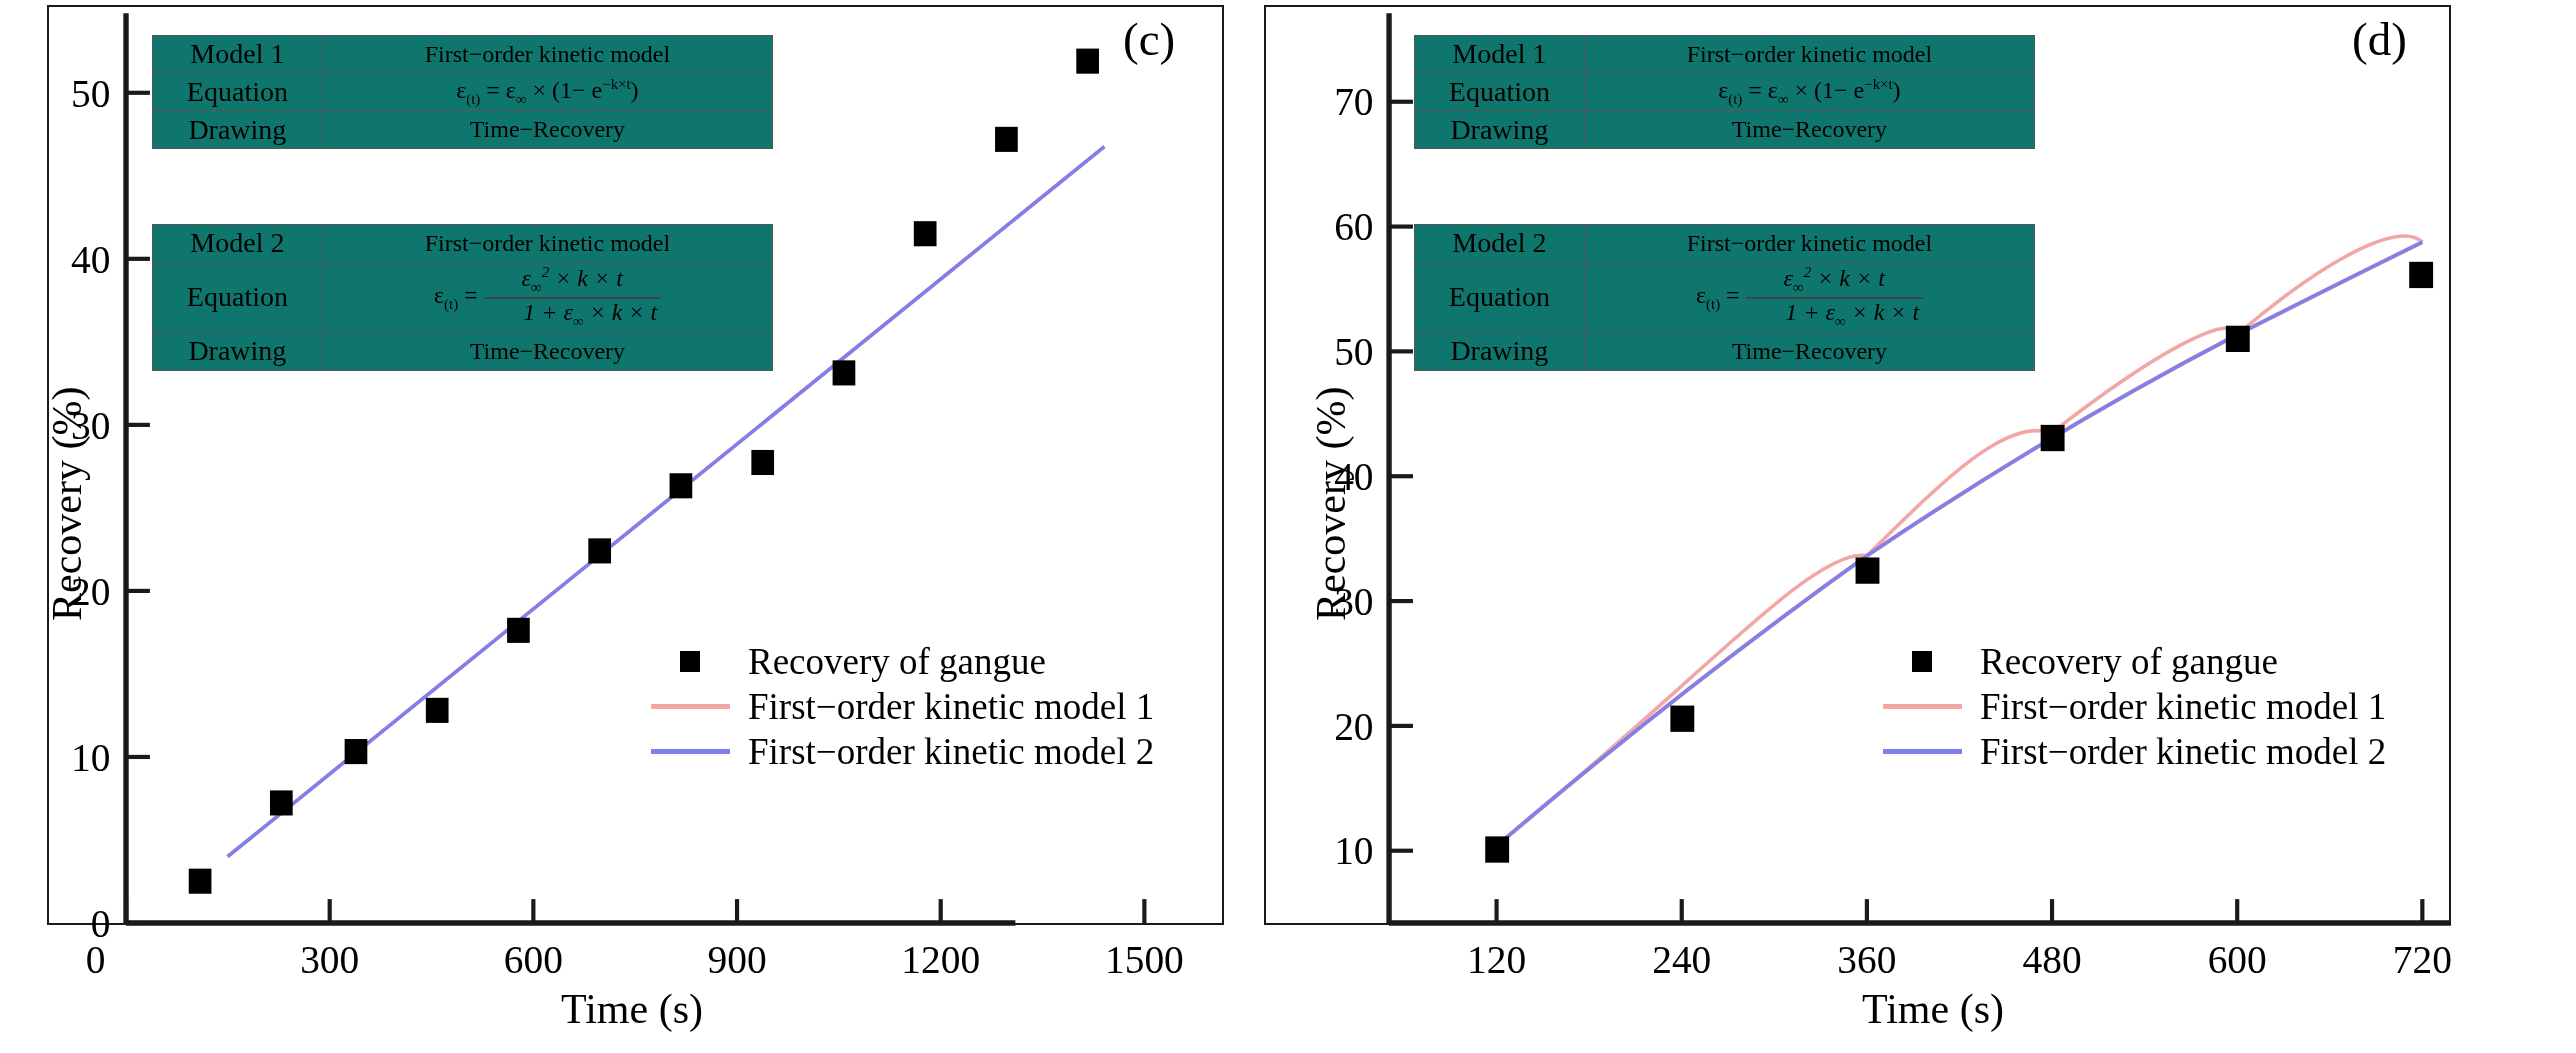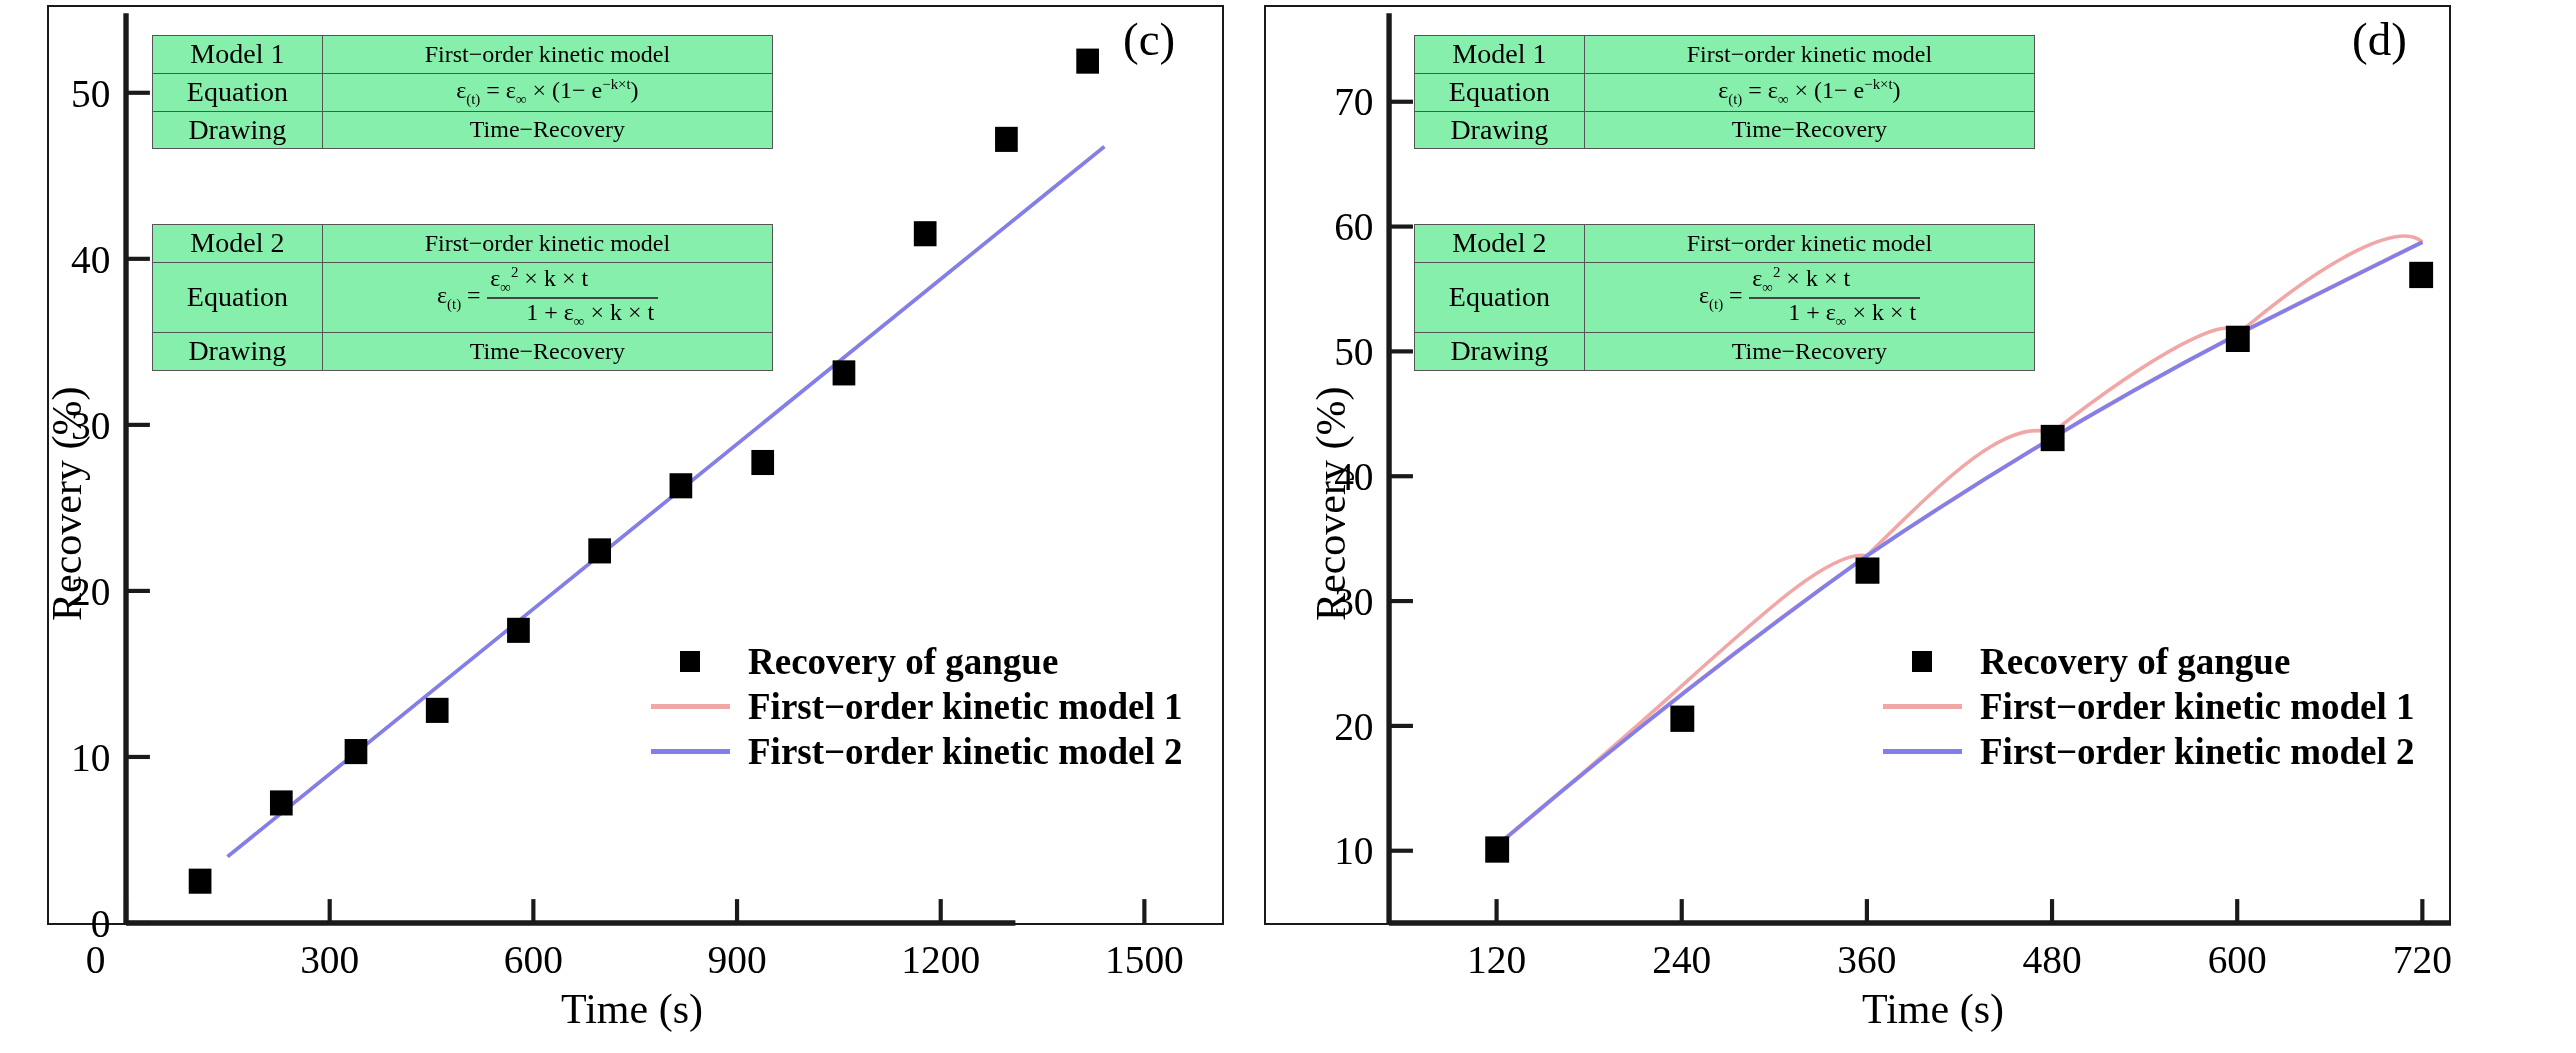--- a/index.html
+++ b/index.html
@@ -7,27 +7,27 @@
   .figure{position:relative;width:2576px;height:1054px;overflow:hidden;}
   .panel{position:absolute;top:0;height:1054px;width:1228px;}
   .panel-c{left:0;}
   .panel-d{left:1229px;}
   .panel-border{position:absolute;border:2.4px solid #1a1a1a;box-sizing:border-box;}
   .plot-svg{position:absolute;left:0;top:0;}
   .panel-label{position:absolute;font-size:47px;font-family:"Liberation Serif",serif;}
   .axis-label{position:absolute;font-size:42px;font-family:"Liberation Serif",serif;white-space:nowrap;}
   .ylab{transform-origin:0 0;transform:rotate(-90deg);}
   .tick-text{font-family:"Liberation Serif",serif;font-size:66px;}
-  .eqtable{position:absolute;border-collapse:collapse;background:#86efac;font-family:"Liberation Serif",serif;}
+  .eqtable{position:absolute;border-collapse:collapse;background:#0f766e;font-family:"Liberation Serif",serif;}
   .eqtable td{border:1.8px solid #555;padding:2.4px 8.4px;font-size:24px;text-align:center;vertical-align:middle;white-space:nowrap;}
   .eqtable td.hdr{font-size:28px;}
-  .frac{display:inline-block;vertical-align:middle;text-align:left;line-height:1.05;}
+  .frac{display:inline-block;vertical-align:middle;text-align:center;line-height:1.05;font-style:italic;}
   .frac .num{display:block;border-bottom:2.4px solid #444;padding:0 3.6px 1.2px 3.6px;}
   .frac .den{display:block;padding:1.2px 3.6px 0 3.6px;margin-left:36px;}
-  .legend{position:absolute;font-family:"Liberation Serif",serif;font-weight:bold;}
+  .legend{position:absolute;font-family:"Liberation Serif",serif;}
   .legend-row{display:flex;align-items:center;height:45px;}
   .legend-key{width:90px;display:flex;align-items:center;justify-content:center;}
   .legend-sq{width:20.3px;height:20.3px;background:#000;}
   .legend-line{width:79px;height:4.2px;}
   .legend-text{font-size:37px;margin-left:13px;white-space:nowrap;}
   sub{font-size:0.62em;}
   sup{font-size:0.62em;}
 </style>
 </head>
 <body>

